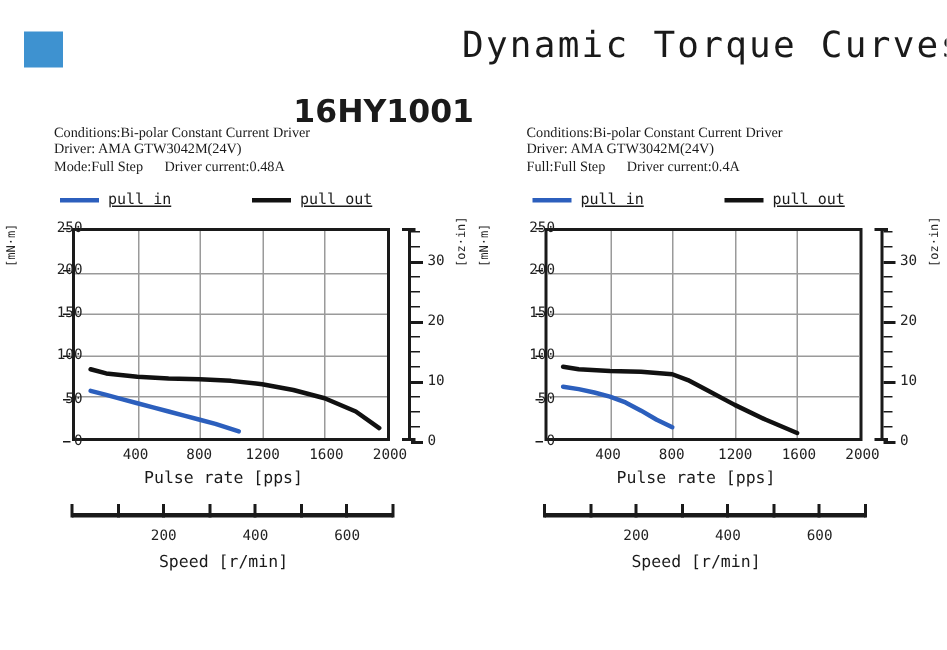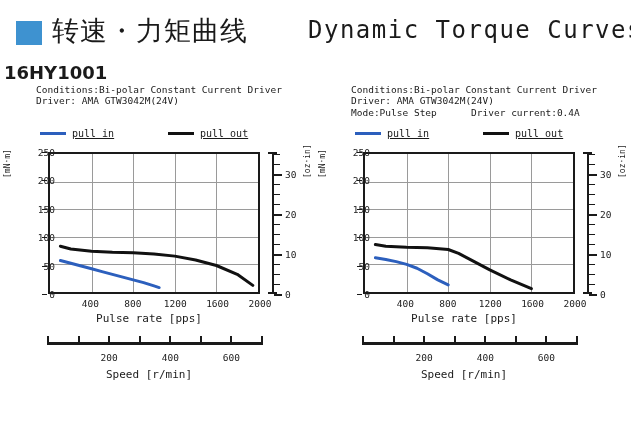--- a/index.html
+++ b/index.html
@@ -18,26 +18,26 @@
   .hdr-cn{position:absolute;left:52px;top:13px;font-family:"DejaVu Sans","Liberation Sans",sans-serif;
           font-size:27px;color:#1a1a1a;letter-spacing:1px;white-space:nowrap;}
   .hdr-en{position:absolute;left:308px;top:16px;font-family:"DejaVu Sans Mono","Liberation Mono",monospace;
           font-size:24px;color:#1a1a1a;letter-spacing:1.5px;white-space:nowrap;}
 
   
   .panel{position:absolute;top:62px;width:312px;height:360px;}
   .panel.left{left:4px;}
   .panel.right{left:319px;}
 
-  .p-title{position:absolute;left:0;top:0;width:312px;text-align:left;
+  .p-title{position:absolute;left:0;top:0;width:312px;text-align:right;
            font-family:"DejaVu Sans","Liberation Sans",sans-serif;
-           font-size:18px;font-weight:700;color:#1a1a1a;}
+           font-size:21px;font-weight:700;color:#1a1a1a;}
   .p-meta{position:absolute;left:32px;top:22px;width:280px;
           font-size:9.5px;line-height:11.4px;color:#1a1a1a;white-space:pre;}
-  .p-meta div{white-space:pre;}
+  .p-meta div{white-space:pre;font-family:Liberation Serif, serif;}
 
   
   .legend{position:absolute;left:36px;top:66px;width:270px;height:14px;}
   .lg{position:absolute;top:0;display:flex;align-items:center;}
   .lg.a{left:0;}
   .lg.b{left:128px;}
   .lg-swatch{width:26px;height:3px;margin-right:6px;}
   .lg-swatch.blue{background:#2c5fbd;}
   .lg-swatch.black{background:#111111;}
   .lg-txt{font-size:10px;color:#1a1a1a;white-space:nowrap;text-decoration:underline;}
@@ -81,27 +81,26 @@
 
   svg{display:block;}
 </style>
 </head>
 <body>
 
 <div id="root">
 
   <div class="header">
     <div class="hdr-square"></div>
-    <div class="hdr-cn">转速・力矩曲线</div>
     <div class="hdr-en">Dynamic Torque Curves</div>
   </div>
 
 <div class="panel left">
       <div class="p-title">16HY1001</div>
-      <div class="p-meta"><div>Conditions:Bi-polar Constant Current Driver</div><div>Driver: AMA GTW3042M(24V)</div></div>
+      <div class="p-meta"><div>Conditions:Bi-polar Constant Current Driver</div><div>Driver: AMA GTW3042M(24V)</div><div>Mode:Full Step      Driver current:0.48A</div></div>
       <div class="legend">
         <div class="lg a">
           <div class="lg-swatch blue"></div>
           <span class="lg-txt">pull in</span>
         </div>
         <div class="lg b">
           <div class="lg-swatch black"></div>
           <span class="lg-txt">pull out</span>
         </div>
       </div>
@@ -173,21 +172,21 @@
         <div class="sp-tick" style="left:195.85714285714286px;"></div>
         <div class="sp-tick" style="left:226.42857142857142px;"></div>
         <div class="sp-tick" style="left:257px;"></div>
         <div class="sp-lab" style="left:105.14285714285714px;">200</div>
         <div class="sp-lab" style="left:166.28571428571428px;">400</div>
         <div class="sp-lab" style="left:227.42857142857142px;">600</div>
         <div class="sp-title">Speed [r/min]</div>
       </div>
     </div>
     <div class="panel right">
-      <div class="p-meta"><div>Conditions:Bi-polar Constant Current Driver</div><div>Driver: AMA GTW3042M(24V)</div><div>Mode:Pulse Step      Driver current:0.4A</div></div>
+      <div class="p-meta"><div>Conditions:Bi-polar Constant Current Driver</div><div>Driver: AMA GTW3042M(24V)</div><div>Full:Full Step      Driver current:0.4A</div></div>
       <div class="legend">
         <div class="lg a">
           <div class="lg-swatch blue"></div>
           <span class="lg-txt">pull in</span>
         </div>
         <div class="lg b">
           <div class="lg-swatch black"></div>
           <span class="lg-txt">pull out</span>
         </div>
       </div>

